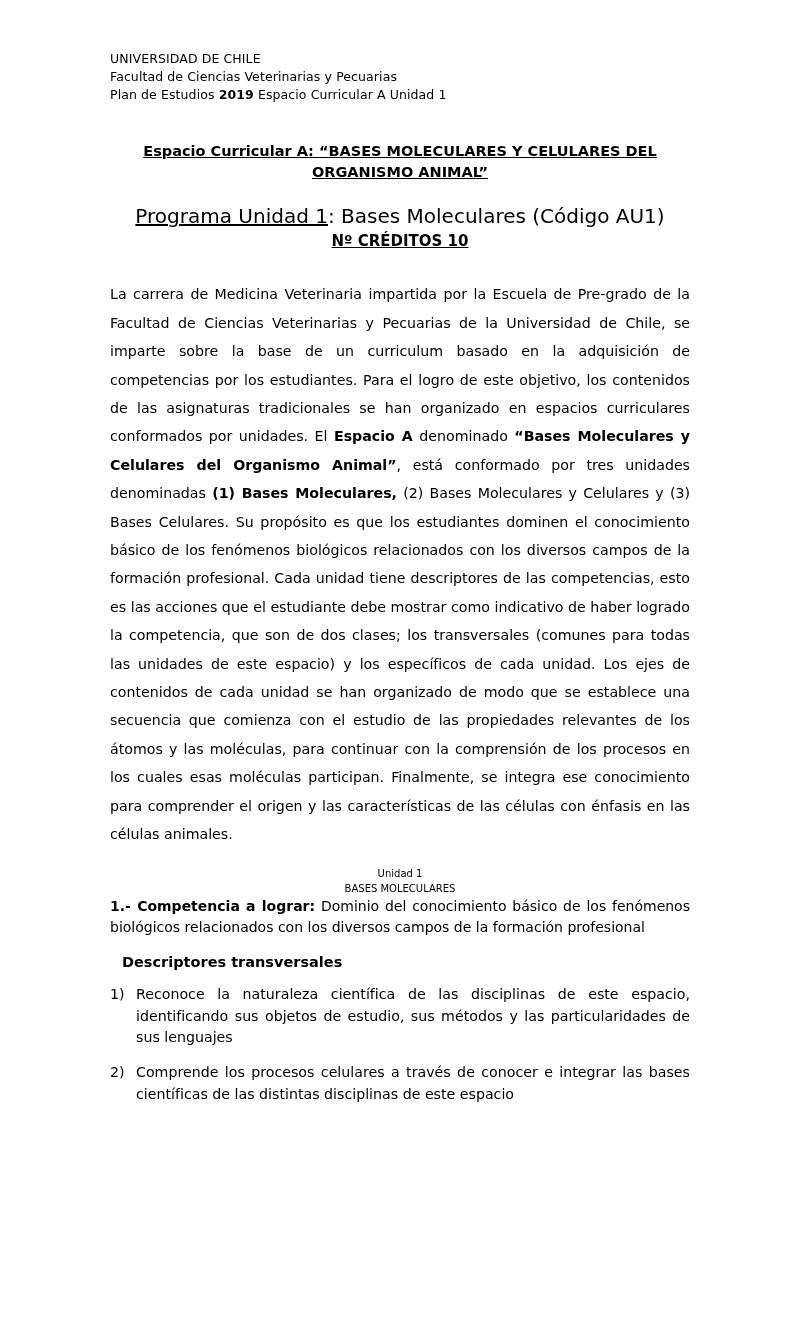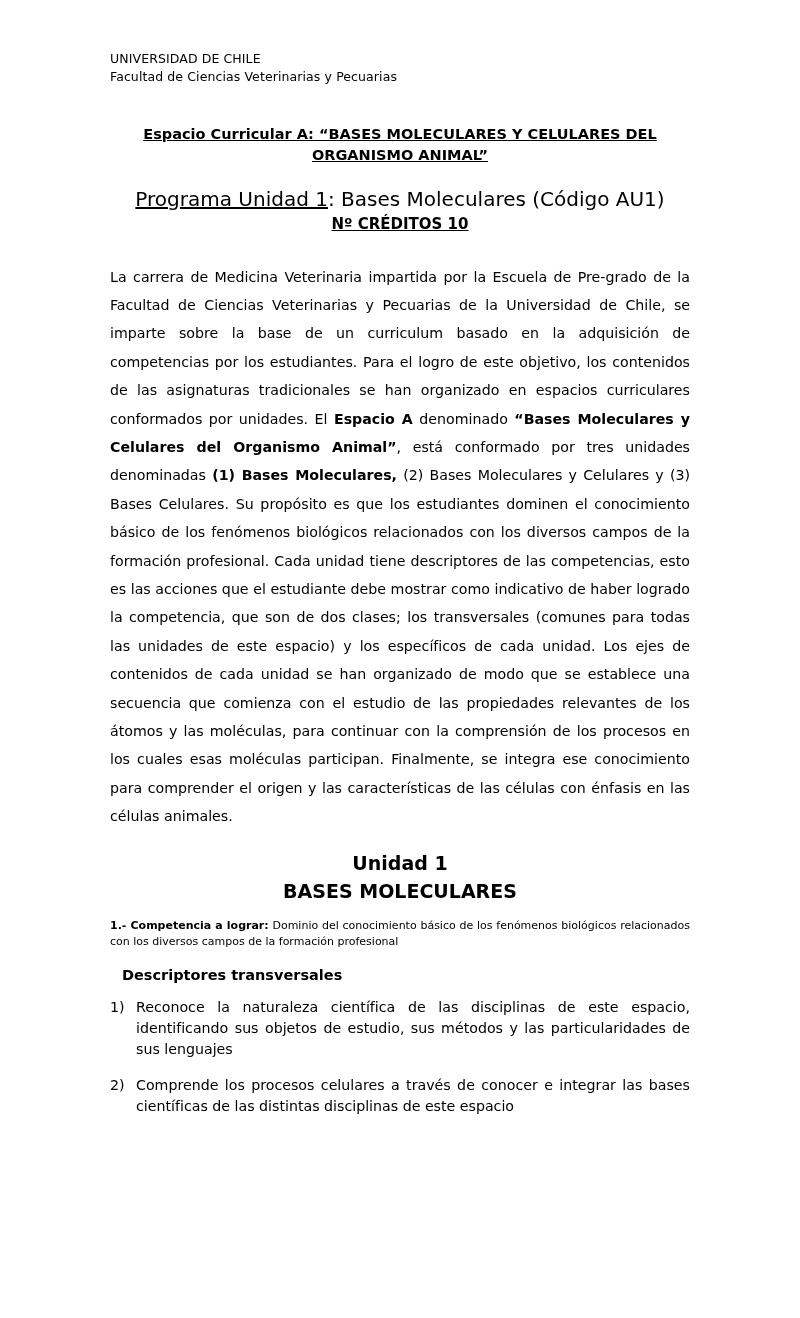--- a/index.html
+++ b/index.html
@@ -67,30 +67,30 @@
     text-align: justify;
     font-size: 14.2px;
     line-height: 2.0;
     margin: 0 0 18px 0;
   }
   p.body-text b {
     font-weight: bold;
   }
   .unidad-head {
     text-align: center;
-    font-size: 19px;
-    font-weight: bold;
+    font-size: 10px;
+    font-weight: normal;
     line-height: 1.5;
     margin-top: 12px;
   }
   .competencia {
-    font-size: 11px;
+    font-size: 14px;
     line-height: 1.5;
     text-align: justify;
-    margin: 12px 0 16px 0;
+    margin: 0 0 16px 0;
   }
   .competencia b {
     font-weight: bold;
   }
   .descriptores-head {
     font-size: 14.5px;
     font-weight: bold;
     margin: 0 0 14px 12px;
   }
   ol.desc-list {
@@ -113,20 +113,21 @@
   }
 </style>
 </head>
 <body>
 
 <div class="page">
 
   <div class="header-block">
     <div class="header-line">UNIVERSIDAD DE CHILE</div>
     <div class="header-line">Facultad de Ciencias Veterinarias y Pecuarias</div>
+    <div class="header-line bold-part"><span>Plan de Estudios </span><b>2019</b><span> Espacio Curricular A Unidad 1</span></div>
   </div>
 
   <div class="title-espacio">Espacio Curricular  A: “BASES MOLECULARES Y CELULARES DEL ORGANISMO ANIMAL”</div>
 
   <div class="title-programa"><span class="underlined">Programa Unidad 1</span><span>: Bases Moleculares (Código AU1)</span></div>
 
   <div class="creditos">Nº CRÉDITOS 10</div>
 
 
   <p class="body-text"><span>La carrera de Medicina Veterinaria impartida por la Escuela de Pre-grado de la Facultad de Ciencias Veterinarias y Pecuarias de la Universidad de Chile, se imparte sobre la base de un curriculum basado en la adquisición de competencias por los estudiantes. Para el logro de este objetivo, los contenidos de las asignaturas tradicionales se han organizado en espacios curriculares conformados por unidades. El </span><b>Espacio A</b><span>  denominado </span><b>“Bases Moleculares y Celulares del Organismo Animal”</b><span>, está conformado por tres unidades denominadas </span><b>(1) Bases Moleculares,</b><span> (2) Bases Moleculares y Celulares y (3) Bases Celulares. Su propósito es que los estudiantes dominen el conocimiento básico de los fenómenos biológicos relacionados con los diversos campos de la formación profesional. Cada unidad tiene descriptores de las competencias, esto es las acciones que el estudiante debe mostrar como indicativo de haber logrado la competencia, que son de dos clases; los transversales (comunes para todas las unidades de este espacio) y los específicos de cada unidad. Los ejes de contenidos de cada unidad se han organizado de modo que se establece una secuencia que comienza con el estudio de las propiedades relevantes de los átomos y las moléculas, para continuar con la comprensión de los procesos en los cuales esas moléculas participan. Finalmente, se integra ese conocimiento para comprender el origen y las características de las células con énfasis en las células animales.</span></p>

